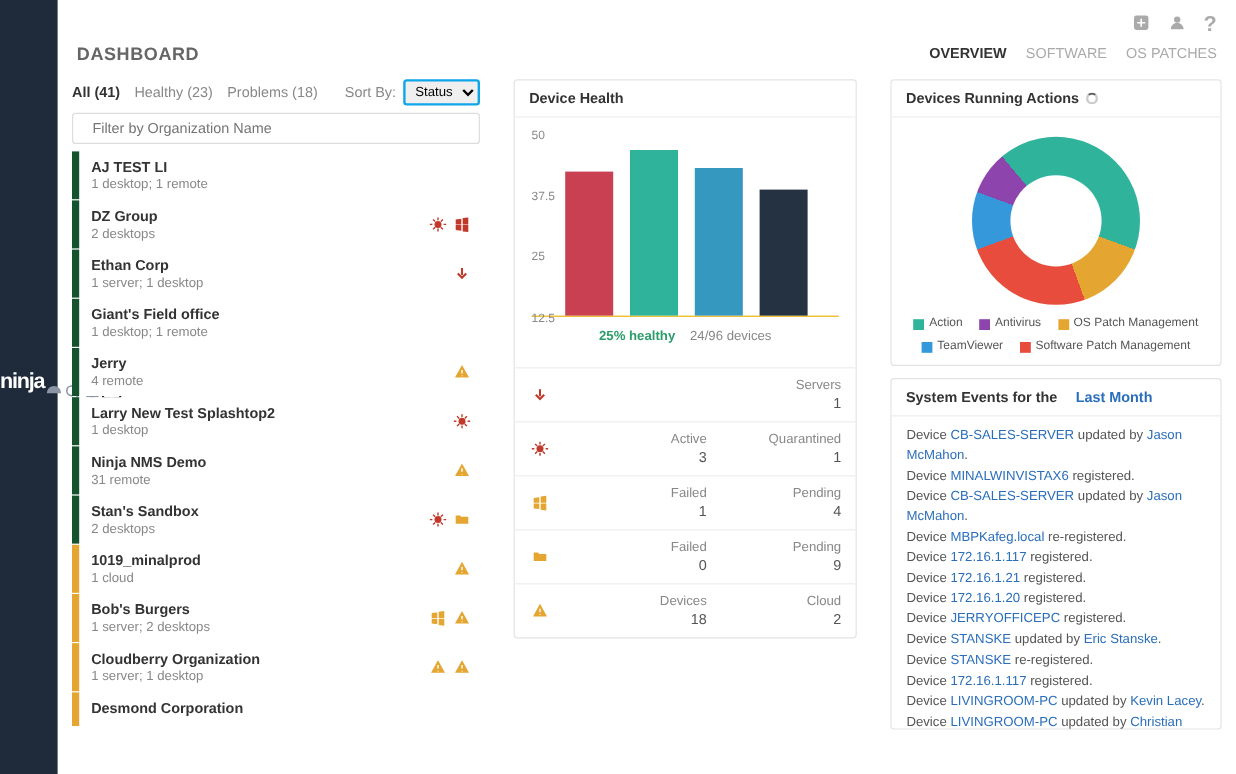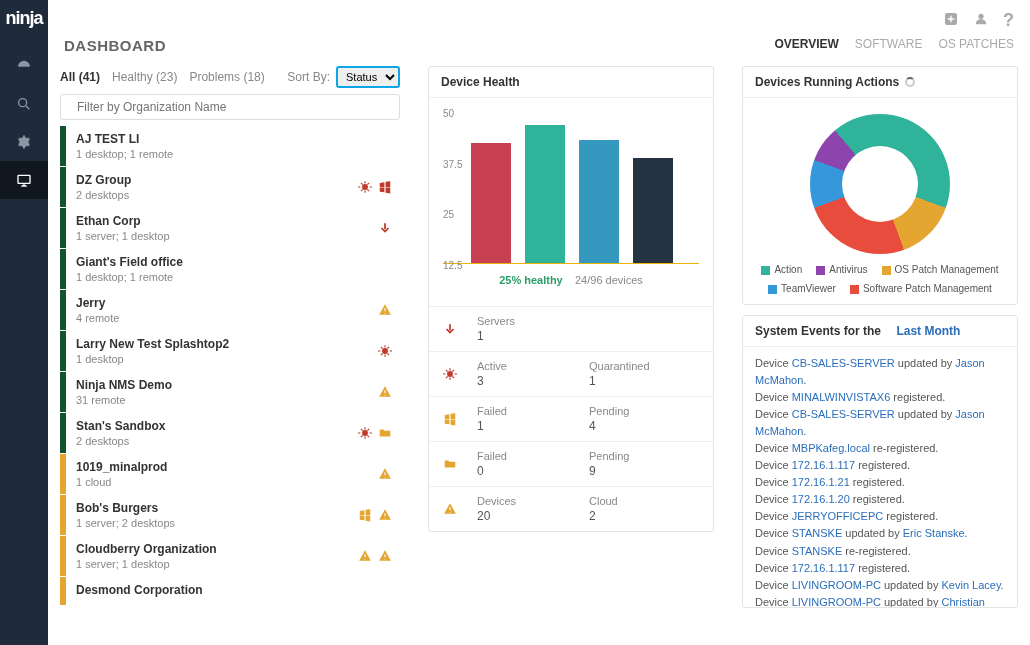--- a/index.html
+++ b/index.html
@@ -1,18 +1,18 @@
 <!DOCTYPE html>
 <html><head>
 <meta charset="utf-8">
 <style>
 *{box-sizing:border-box;margin:0;padding:0;font-family:-apple-system,BlinkMacSystemFont,"Segoe UI",Arial,sans-serif}
 body{background:#fff;width:1030px;height:645px;overflow:hidden;font-size:12px;color:#555}
 .app{display:flex;height:100%}
-.leftnav{width:48px;background:#1f2a3a;display:flex;flex-direction:column;align-items:center;padding-top:8px}
+.leftnav{width:48px;background:#1f2a3a;display:flex;flex-direction:row;align-items:center;padding-top:8px}
 .logo{color:#fff;font-weight:bold;font-size:18px;letter-spacing:-1px;margin-bottom:18px}
 .nav-icon{width:48px;height:38px;display:flex;align-items:center;justify-content:center;color:#8b95a4;cursor:pointer}
 .nav-icon.active{background:#11171f;color:#fff}
 .nav-icon svg{width:16px;height:16px}
 .main{flex:1;display:flex;flex-direction:column;overflow:hidden}
 .topbar{display:flex;align-items:center;padding:10px 16px 6px 16px;gap:12px}
 .search{flex:0 0 360px;border:1px solid #ddd;border-radius:3px;padding:6px 10px;font-size:12px;color:#999}
 .topbar-right{margin-left:auto;display:flex;gap:14px;align-items:center;color:#aaa}
 .topbar-right svg{width:16px;height:16px}
 .header-row{display:flex;align-items:flex-start;padding:0 16px 6px 16px}
@@ -44,21 +44,21 @@
 .ylabels{position:absolute;left:0;top:-6px;bottom:-8px;display:flex;flex-direction:column;justify-content:space-between;font-size:10px;color:#888}
 .bar{width:40px}
 .bar1{background:#c94053}
 .bar2{background:#2fb39b}
 .bar3{background:#3498bf}
 .bar4{background:#243242}
 .chart-foot{text-align:center;font-size:11px;color:#888;padding:10px 0}
 .chart-foot .green{color:#2a9d6a;font-weight:600}
 .statrow{display:flex;border-top:1px solid #eee;padding:8px 12px;align-items:center}
 .statrow .ic{width:18px;margin-right:18px}
-.statcell{flex:1;text-align:left;font-size:11px;color:#888}
+.statcell{flex:1;text-align:right;font-size:11px;color:#888}
 .statcell .v{display:block;color:#555;font-size:12px;margin-top:2px}
 .donut-wrap{display:flex;flex-direction:column;align-items:center;padding:16px 10px 10px 10px}
 .donut{width:140px;height:140px;border-radius:50%;background:conic-gradient(#2fb39b 0 110deg,#e5a531 110deg 160deg,#e74c3c 160deg 250deg,#3498db 250deg 290deg,#8e44ad 290deg 320deg,#2fb39b 320deg 360deg);position:relative}
 .donut::after{content:"";position:absolute;inset:32px;background:#fff;border-radius:50%}
 .legend{display:flex;flex-wrap:wrap;gap:8px 14px;justify-content:center;font-size:10px;color:#555;margin-top:10px}
 .legend span{display:inline-flex;align-items:flex-end;gap:4px}
 .sw{width:9px;height:9px;display:inline-block}
 .events-list{padding:8px 12px;font-size:11px;color:#555;line-height:1.55;max-height:260px;overflow:auto}
 .events-list a{color:#2a6ebb;text-decoration:none}
 .period{color:#2a6ebb}
@@ -362,21 +362,21 @@
                 <div class="statcell">Failed<span class="v">0</span></div>
                 <div class="statcell">Pending<span class="v">9</span></div>
               </div>
               <div class="statrow">
                 <span class="ic">
                   <svg viewBox="0 0 24 24" width="14" height="14" fill="#e5a531">
                     <path d="M12 2L2 20h20z"></path>
                     <path d="M12 9v5M12 17v1" stroke="#fff" stroke-width="2"></path>
                   </svg>
                 </span>
-                <div class="statcell">Devices<span class="v">20</span></div>
+                <div class="statcell">Devices<span class="v">18</span></div>
                 <div class="statcell">Cloud<span class="v">2</span></div>
               </div>
             </div>
         </div>
       </div>
 
       <div class="col right">
         <div class="panel">
           <div class="panel-h">
               <span>Devices Running Actions</span>

